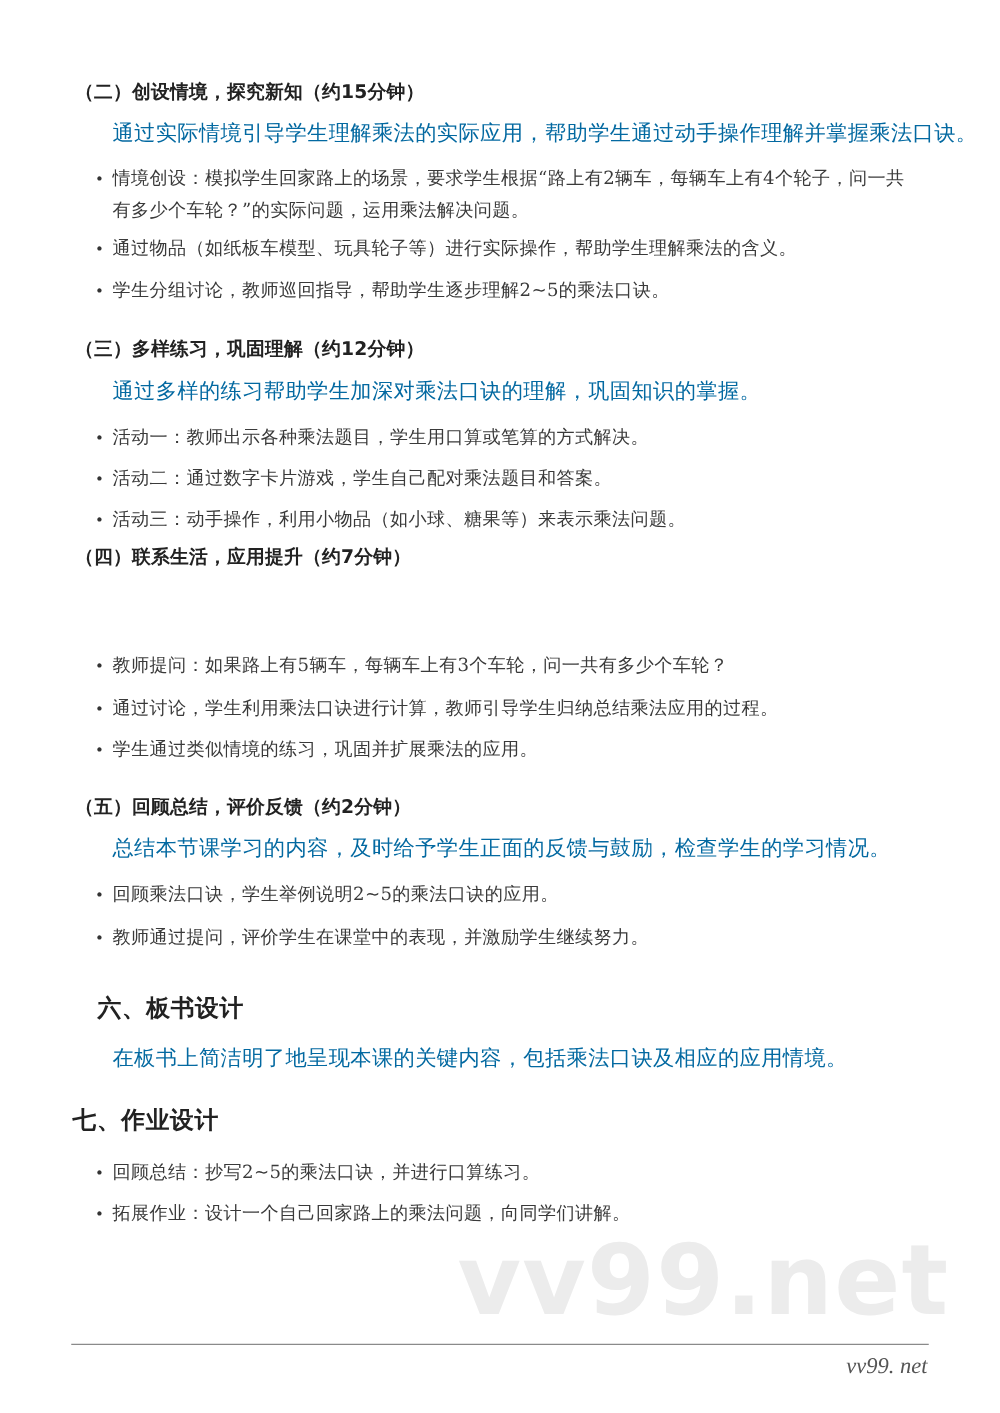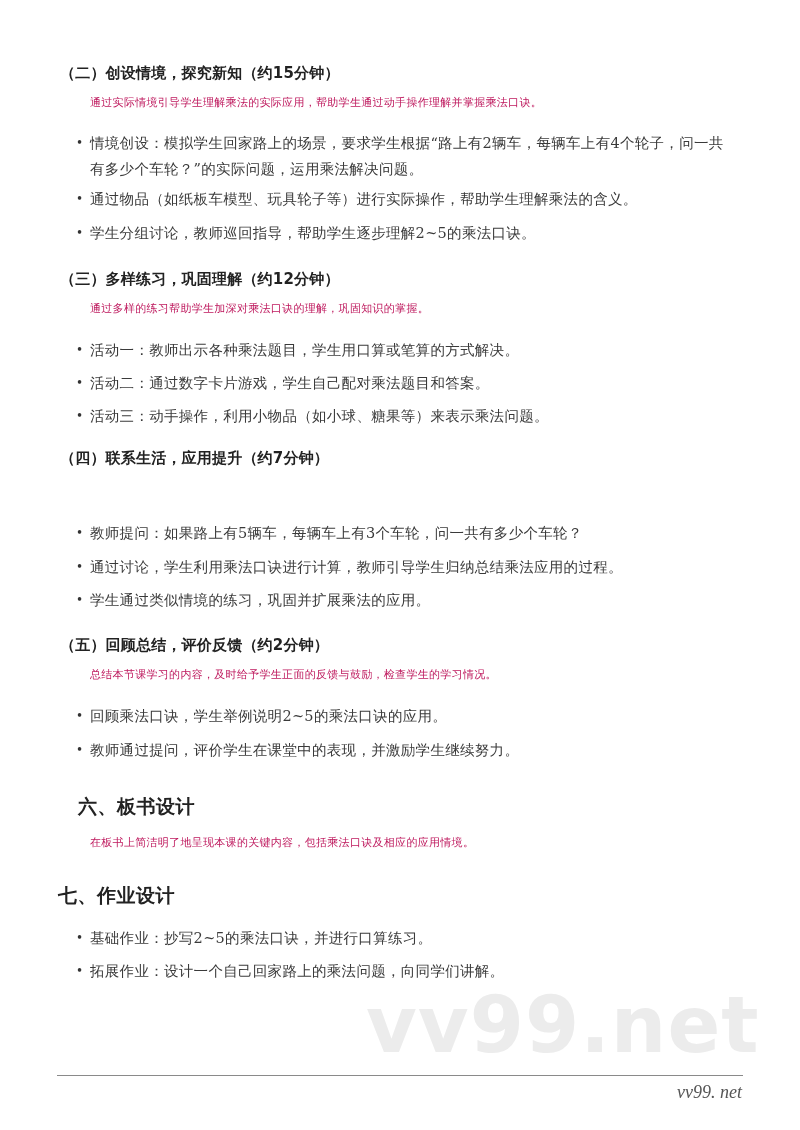--- a/index.html
+++ b/index.html
@@ -28,22 +28,22 @@
       font-family: "DejaVu Sans", "Liberation Sans", sans-serif;
       font-weight: bold;
       font-size: 15px;
       color: #222222;
       letter-spacing: 0.2px;
       white-space: nowrap;
     }
     .para {
       position: absolute;
       left: 90px;
-      font-size: 11px;
-      color: #be185d;
+      font-size: 17px;
+      color: #0369a1;
       white-space: nowrap;
       letter-spacing: 0.3px;
     }
     .bullet {
       position: absolute;
       left: 76px;
       width: 660px;
       font-size: 14.5px;
       color: #3a3a3a;
       line-height: 26px;
@@ -133,21 +133,21 @@
   </div>
   <div class="bullet" style="top:370px;">
     <span class="dot">•</span>
     <span class="txt">活动二：通过数字卡片游戏，学生自己配对乘法题目和答案。</span>
   </div>
   <div class="bullet" style="top:403px;">
     <span class="dot">•</span>
     <span class="txt">活动三：动手操作，利用小物品（如小球、糖果等）来表示乘法问题。</span>
   </div>
 
-  <div class="subhead" style="top:449px;">（四）联系生活，应用提升（约7分钟）</div>
+  <div class="subhead" style="top:436px;">（四）联系生活，应用提升（约7分钟）</div>
 
   <div class="bullet" style="top:520px;">
     <span class="dot">•</span>
     <span class="txt">教师提问：如果路上有5辆车，每辆车上有3个车轮，问一共有多少个车轮？</span>
   </div>
   <div class="bullet" style="top:554px;">
     <span class="dot">•</span>
     <span class="txt">通过讨论，学生利用乘法口诀进行计算，教师引导学生归纳总结乘法应用的过程。</span>
   </div>
   <div class="bullet" style="top:587px;">
@@ -166,21 +166,21 @@
     <span class="dot">•</span>
     <span class="txt">教师通过提问，评价学生在课堂中的表现，并激励学生继续努力。</span>
   </div>
 
   <div class="h2" style="top:794px;margin-left:20px;">六、板书设计</div>
   <div class="para" style="top:835px;">在板书上简洁明了地呈现本课的关键内容，包括乘法口诀及相应的应用情境。</div>
 
   <div class="h2" style="top:883px;">七、作业设计</div>
   <div class="bullet" style="top:925px;">
     <span class="dot">•</span>
-    <span class="txt">基础作业：抄写2~5的乘法口诀，并进行口算练习。</span>
+    <span class="txt">回顾总结：抄写2~5的乘法口诀，并进行口算练习。</span>
   </div>
   <div class="bullet" style="top:958px;">
     <span class="dot">•</span>
     <span class="txt">拓展作业：设计一个自己回家路上的乘法问题，向同学们讲解。</span>
   </div>
 
   <div class="watermark">vv99.net</div>
 
   <div class="footer-line"></div>
   <div class="footer-text">vv99. net</div>

